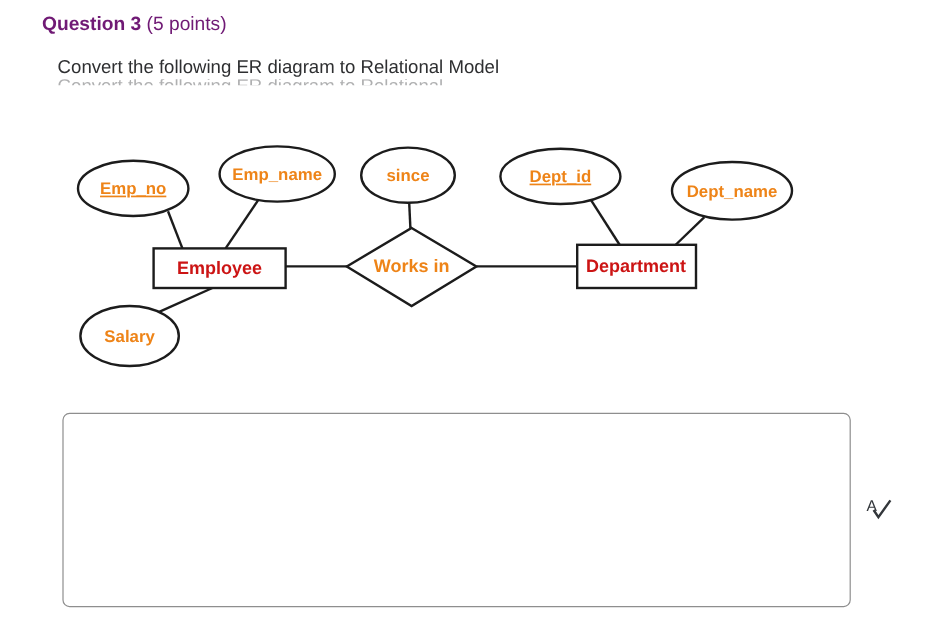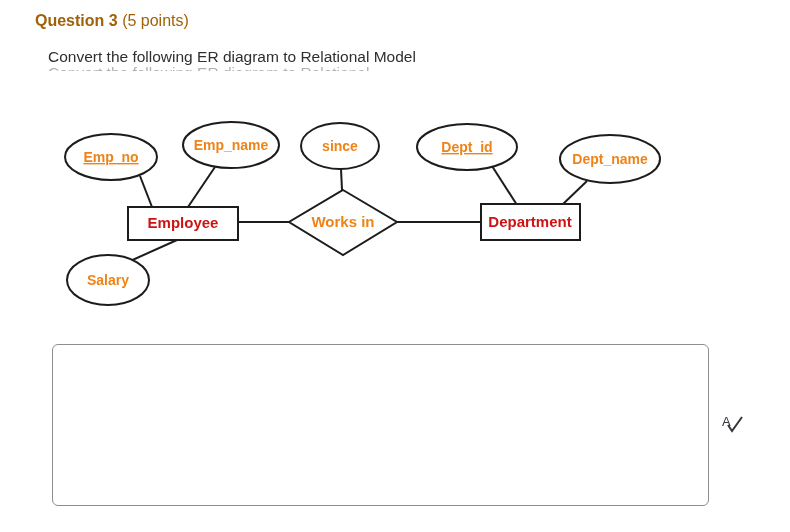--- a/index.html
+++ b/index.html
@@ -1,21 +1,21 @@
 <!DOCTYPE html>
 <html><head>
 <meta charset="utf-8">
 <style>
   html,body{margin:0;padding:0;}
   body{
     width:790px;height:532px;position:relative;background:#ffffff;
     font-family:"Liberation Sans","DejaVu Sans",sans-serif;overflow:hidden;
   }
   .q-title{
-    position:absolute;left:35px;top:12px;font-size:16px;color:#a16207;
+    position:absolute;left:35px;top:12px;font-size:16px;color:#701a75;
   }
   .q-title .bold{font-weight:bold;}
   .q-instruction{
     position:absolute;left:48px;top:48px;font-size:15.5px;color:#2e2f31;
   }
   .ghost-line{
     position:absolute;left:48px;top:66px;width:330px;height:5px;
     overflow:hidden;opacity:0.55;
   }
   .ghost-line span{

